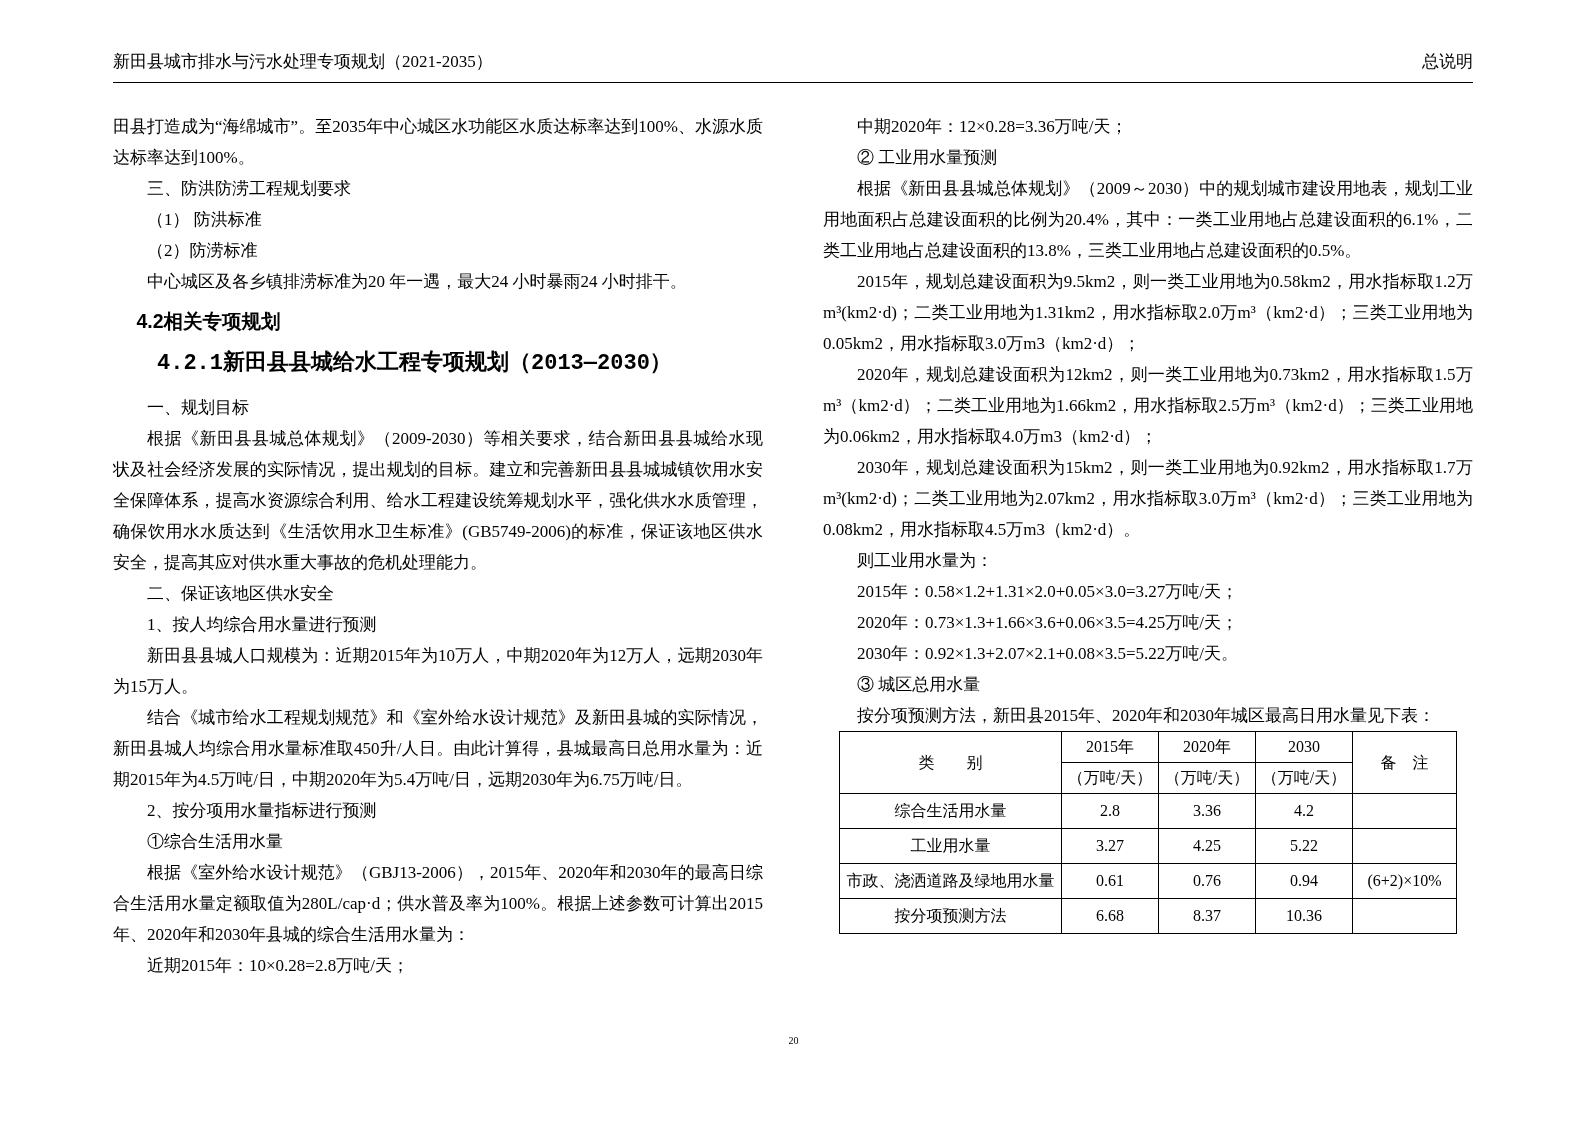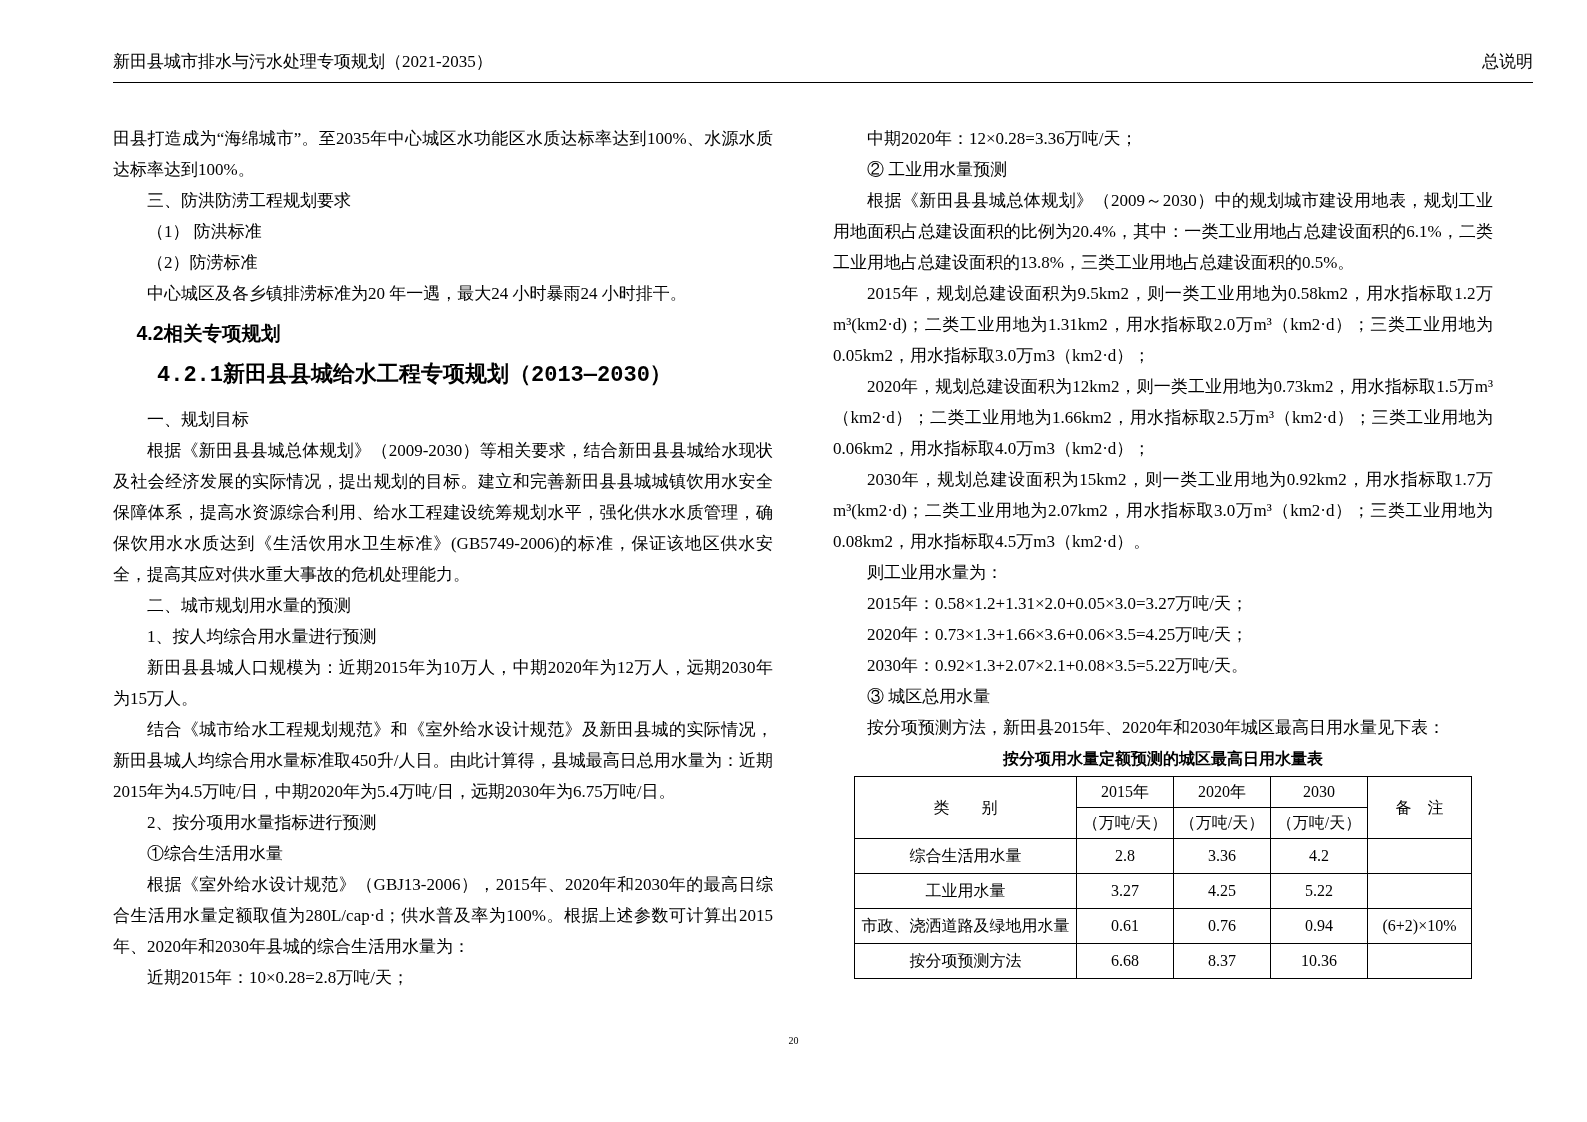--- a/index.html
+++ b/index.html
@@ -4,35 +4,35 @@
 <style>
   * { margin: 0; padding: 0; box-sizing: border-box; }
   html, body { background: #888; }
   body { width: 1587px; font-family: "Liberation Serif", "DejaVu Serif", serif; }
   .page {
     position: relative;
     width: 1587px;
     height: 1122px;
     background: #ffffff;
     color: #000;
-    padding: 50px 54px 0 113px;
+    padding: 50px 114px 0 113px;
     overflow: hidden;
   }
   .page-header {
     display: flex;
     justify-content: space-between;
     align-items: flex-end;
     font-size: 17px;
     padding-bottom: 9px;
     border-bottom: 1.5px solid #000;
   }
   .columns {
     display: flex;
     gap: 60px;
-    margin-top: 40px;
+    margin-top: 28px;
   }
   .col {
     width: 660px;
     font-size: 17px;
     line-height: 31px;
     text-align: justify;
   }
   p.body { text-indent: 2em; }
   p.noindent { text-indent: 0; }
   .sec-heading {
@@ -102,21 +102,21 @@
     <div class="col">
       <p class="body noindent">田县打造成为“海绵城市”。至2035年中心城区水功能区水质达标率达到100%、水源水质达标率达到100%。</p>
       <p class="body">三、防洪防涝工程规划要求</p>
       <p class="body">（1） 防洪标准</p>
       <p class="body">（2）防涝标准</p>
       <p class="body">中心城区及各乡镇排涝标准为20 年一遇，最大24 小时暴雨24 小时排干。</p>
       <div class="sec-heading">4.2相关专项规划</div>
       <div class="subsec-heading">4.2.1新田县县城给水工程专项规划（2013—2030）</div>
       <p class="body">一、规划目标</p>
       <p class="body">根据《新田县县城总体规划》（2009-2030）等相关要求，结合新田县县城给水现状及社会经济发展的实际情况，提出规划的目标。建立和完善新田县县城城镇饮用水安全保障体系，提高水资源综合利用、给水工程建设统筹规划水平，强化供水水质管理，确保饮用水水质达到《生活饮用水卫生标准》(GB5749-2006)的标准，保证该地区供水安全，提高其应对供水重大事故的危机处理能力。</p>
-      <p class="body">二、城市规划用水量的预测</p>
+      <p class="body">二、保证该地区供水安全</p>
       <p class="body">1、按人均综合用水量进行预测</p>
       <p class="body">新田县县城人口规模为：近期2015年为10万人，中期2020年为12万人，远期2030年为15万人。</p>
       <p class="body">结合《城市给水工程规划规范》和《室外给水设计规范》及新田县城的实际情况，新田县城人均综合用水量标准取450升/人日。由此计算得，县城最高日总用水量为：近期2015年为4.5万吨/日，中期2020年为5.4万吨/日，远期2030年为6.75万吨/日。</p>
       <p class="body">2、按分项用水量指标进行预测</p>
       <p class="body">①综合生活用水量</p>
       <p class="body">根据《室外给水设计规范》（GBJ13-2006），2015年、2020年和2030年的最高日综合生活用水量定额取值为280L/cap·d；供水普及率为100%。根据上述参数可计算出2015年、2020年和2030年县城的综合生活用水量为：</p>
       <p class="body">近期2015年：10×0.28=2.8万吨/天；</p>
     </div>
 
     <div class="col">
@@ -126,21 +126,20 @@
       <p class="body">2015年，规划总建设面积为9.5km2，则一类工业用地为0.58km2，用水指标取1.2万m³(km2·d)；二类工业用地为1.31km2，用水指标取2.0万m³（km2·d）；三类工业用地为0.05km2，用水指标取3.0万m3（km2·d）；</p>
       <p class="body">2020年，规划总建设面积为12km2，则一类工业用地为0.73km2，用水指标取1.5万m³（km2·d）；二类工业用地为1.66km2，用水指标取2.5万m³（km2·d）；三类工业用地为0.06km2，用水指标取4.0万m3（km2·d）；</p>
       <p class="body">2030年，规划总建设面积为15km2，则一类工业用地为0.92km2，用水指标取1.7万m³(km2·d)；二类工业用地为2.07km2，用水指标取3.0万m³（km2·d）；三类工业用地为0.08km2，用水指标取4.5万m3（km2·d）。</p>
       <p class="body">则工业用水量为：</p>
       <p class="body">2015年：0.58×1.2+1.31×2.0+0.05×3.0=3.27万吨/天；</p>
       <p class="body">2020年：0.73×1.3+1.66×3.6+0.06×3.5=4.25万吨/天；</p>
       <p class="body">2030年：0.92×1.3+2.07×2.1+0.08×3.5=5.22万吨/天。</p>
       <p class="body">③ 城区总用水量</p>
       <p class="body">按分项预测方法，新田县2015年、2020年和2030年城区最高日用水量见下表：</p>
 
-      <div class="table-title">按分项用水量定额预测的城区最高日用水量表</div>
 
       <table class="data">
         <colgroup>
           <col class="c-label">
             <col class="c-year">
             <col class="c-year">
             <col class="c-year">
             <col class="c-note">
         </colgroup>
         <thead>

